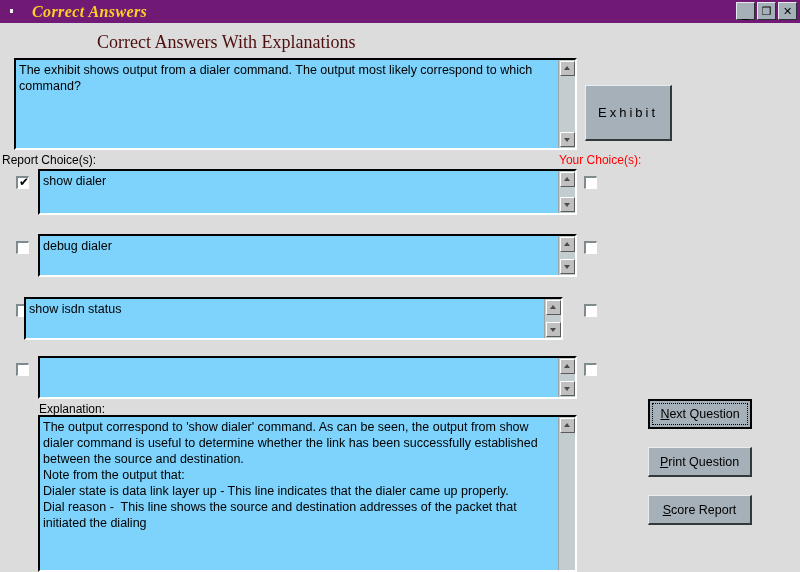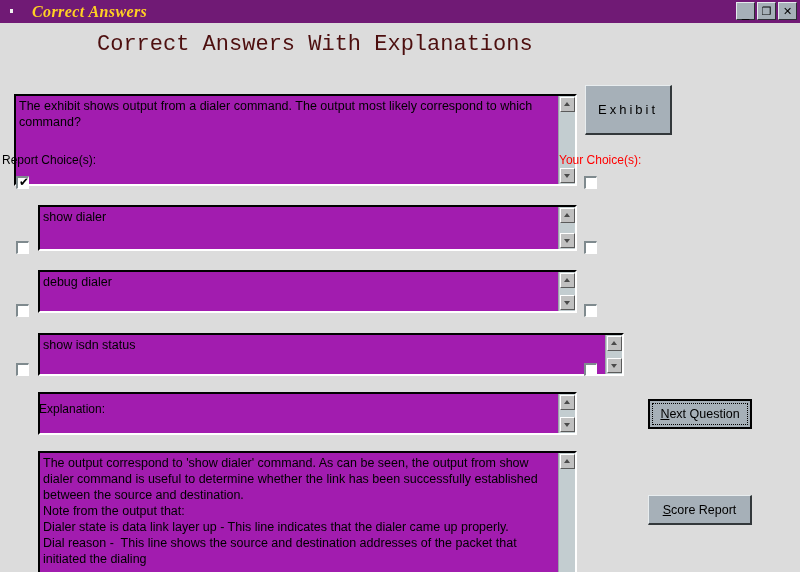--- a/index.html
+++ b/index.html
@@ -95,37 +95,36 @@
     top: 23px;
     width: 800px;
     height: 549px;
     background: #dcdcdc;
   }
 
   .page-title {
     position: absolute;
     left: 97px;
     top: 9px;
-    font-size: 22px;
+    font-size: 18px;
     color: #4d0f0f;
-    font-family: Liberation Mono, monospace;
+    font-family: Liberation Serif, serif;
     white-space: nowrap;
   }
 
   
   .textbox {
     position: absolute;
-    background: #a21caf;
+    background: #7dd3fc;
     box-sizing: border-box;
     border-top: 2px solid #000000;
     border-left: 2px solid #000000;
     border-right: 2px solid #ffffff;
     border-bottom: 2px solid #ffffff;
     overflow: hidden;
-    margin-top: 36px;
   }
   .textbox .inner {
     position: absolute;
     left: 0; top: 0;
     right: 17px;
     bottom: 0;
     padding: 2px 2px 0 3px;
     font-size: 12.5px;
     line-height: 16px;
     color: #000;
@@ -272,21 +271,21 @@
       <div class="vscroll">
         <div class="arrow up">
             <i></i>
           </div>
         <div class="arrow down">
             <i></i>
           </div>
       </div>
     </div>
 
-    <div class="btn exhibit" style="left:585px; top:62px; width:87px; height:50px;">
+    <div class="btn exhibit" style="left:585px; top:62px; width:87px; height:56px;">
       <span>Exhibit</span>
     </div>
 
     <div class="label" style="left:2px; top:130px;">Report Choice(s):</div>
     <div class="label red" style="left:559px; top:130px;">Your Choice(s):</div>
 
     <div class="checkbox" style="left:16px; top:153px;">
       <span class="tick">✔</span>
     </div>
     <div class="textbox" style="left:38px; top:146px; width:539px; height:46px;">
@@ -318,21 +317,21 @@
           </div>
       </div>
     </div>
     <div class="checkbox" style="left:584px; top:218px;">
       <span class="tick"></span>
     </div>
 
     <div class="checkbox" style="left:16px; top:281px;">
       <span class="tick"></span>
     </div>
-    <div class="textbox" style="left:38px; top:274px; width:586px; height:43px;">
+    <div class="textbox" style="left:24px; top:274px; width:539px; height:43px;">
       <div class="inner">show isdn status</div>
       <div class="vscroll">
         <div class="arrow up">
             <i></i>
           </div>
         <div class="arrow down">
             <i></i>
           </div>
       </div>
     </div>
@@ -369,19 +368,22 @@
           </div>
       </div>
     </div>
 
 
     <div class="btn focused" style="left:648px; top:376px; width:104px; height:30px;">
       <span class="focus-ring"></span>
       <span><span class="accel">N</span><span>ext Question</span></span>
     </div>
 
+    <div class="btn" style="left:648px; top:424px; width:104px; height:30px;">
+      <span><span class="accel">P</span><span>rint Question</span></span>
+    </div>
 
     <div class="btn" style="left:648px; top:472px; width:104px; height:30px;">
       <span><span class="accel">S</span><span>core Report</span></span>
     </div>
 
   </div>
 </div>
 
 </body></html>

